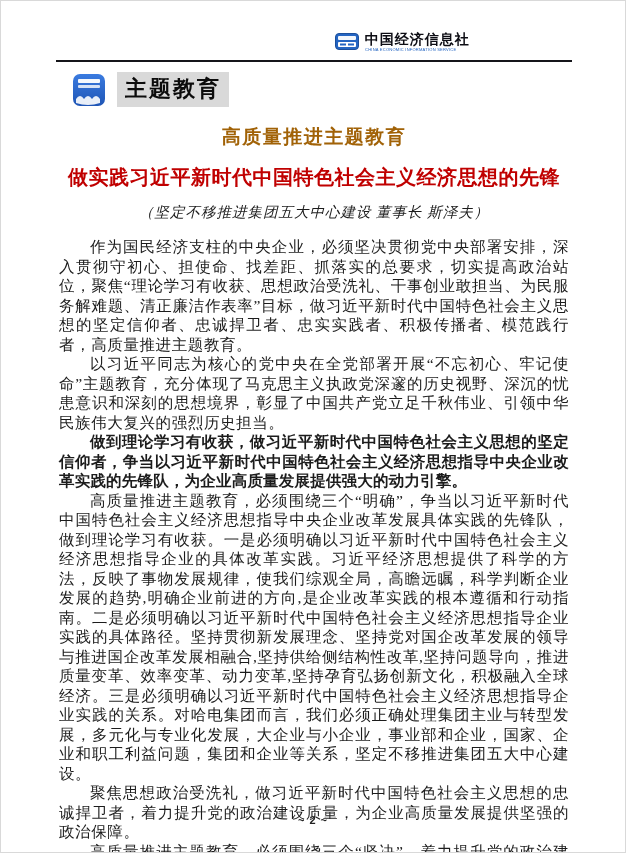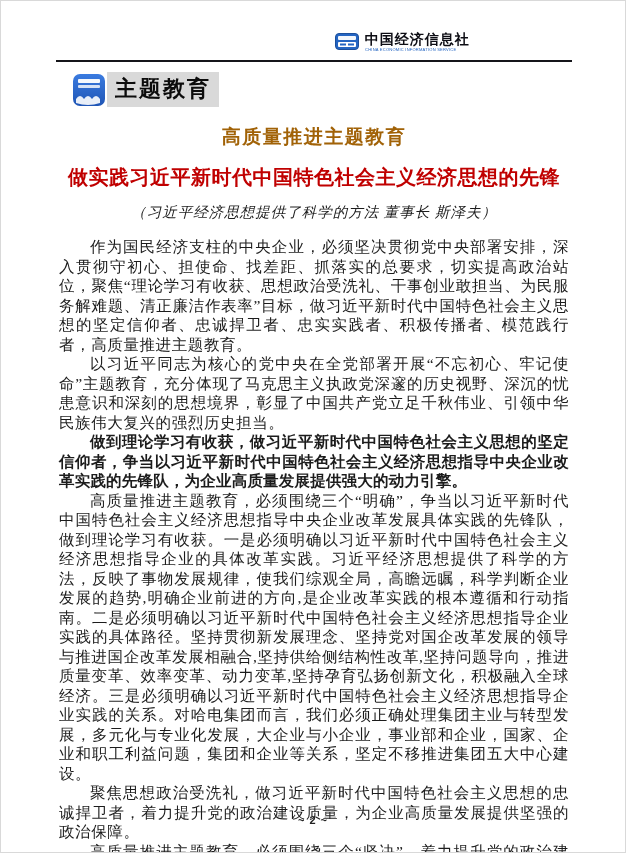--- a/index.html
+++ b/index.html
@@ -53,21 +53,21 @@
     background: #15151a;
   }
 
   
   .badge-row {
     position: absolute;
     top: 71px;
     left: 71px;
     display: flex;
     align-items: center;
-    gap: 1px;
+    gap: 11px;
   }
   .badge-label {
     font-family: "Liberation Sans", "DejaVu Sans", sans-serif;
     font-weight: 700;
     font-size: 22px;
     letter-spacing: 2px;
     color: #0c0c0c;
     background: #d9d9d9;
     padding: 2px 8px 3px 8px;
     white-space: nowrap;
@@ -168,21 +168,21 @@
       <rect x="6" y="6" width="22" height="4" rx="1" fill="#ffffff" opacity="0.95"></rect>
       <rect x="6" y="12" width="22" height="3" rx="1" fill="#ffffff" opacity="0.8"></rect>
       <path d="M4 26 q4 -6 8 0 q4 -6 8 0 q4 -6 8 0 l0 4 q-12 4 -24 0 z" fill="#ffffff" opacity="0.9"></path>
     </svg>
     <span class="badge-label">主题教育</span>
   </div>
 
   <div class="content">
     <div class="article-title">高质量推进主题教育</div>
     <div class="article-subtitle">做实践习近平新时代中国特色社会主义经济思想的先锋</div>
-    <div class="article-byline">（习近平经济思想提供了科学的方法 董事长 斯泽夫）</div>
+    <div class="article-byline">（坚定不移推进集团五大中心建设 董事长 斯泽夫）</div>
 
     <div class="body-text">
       <p>作为国民经济支柱的中央企业，必须坚决贯彻党中央部署安排，深入贯彻守初心、担使命、找差距、抓落实的总要求，切实提高政治站位，聚焦“理论学习有收获、思想政治受洗礼、干事创业敢担当、为民服务解难题、清正廉洁作表率”目标，做习近平新时代中国特色社会主义思想的坚定信仰者、忠诚捍卫者、忠实实践者、积极传播者、模范践行者，高质量推进主题教育。</p>
       <p>以习近平同志为核心的党中央在全党部署开展“不忘初心、牢记使命”主题教育，充分体现了马克思主义执政党深邃的历史视野、深沉的忧患意识和深刻的思想境界，彰显了中国共产党立足千秋伟业、引领中华民族伟大复兴的强烈历史担当。</p>
       <p class="emphasis">做到理论学习有收获，做习近平新时代中国特色社会主义思想的坚定信仰者，争当以习近平新时代中国特色社会主义经济思想指导中央企业改革实践的先锋队，为企业高质量发展提供强大的动力引擎。</p>
       <p>高质量推进主题教育，必须围绕三个“明确”，争当以习近平新时代中国特色社会主义经济思想指导中央企业改革发展具体实践的先锋队，做到理论学习有收获。一是必须明确以习近平新时代中国特色社会主义经济思想指导企业的具体改革实践。习近平经济思想提供了科学的方法，反映了事物发展规律，使我们综观全局，高瞻远瞩，科学判断企业发展的趋势,明确企业前进的方向,是企业改革实践的根本遵循和行动指南。二是必须明确以习近平新时代中国特色社会主义经济思想指导企业实践的具体路径。坚持贯彻新发展理念、坚持党对国企改革发展的领导与推进国企改革发展相融合,坚持供给侧结构性改革,坚持问题导向，推进质量变革、效率变革、动力变革,坚持孕育弘扬创新文化，积极融入全球经济。三是必须明确以习近平新时代中国特色社会主义经济思想指导企业实践的关系。对哈电集团而言，我们必须正确处理集团主业与转型发展，多元化与专业化发展，大企业与小企业，事业部和企业，国家、企业和职工利益问题，集团和企业等关系，坚定不移推进集团五大中心建设。</p>
       <p>聚焦思想政治受洗礼，做习近平新时代中国特色社会主义思想的忠诚捍卫者，着力提升党的政治建设质量，为企业高质量发展提供坚强的政治保障。</p>
       <p>高质量推进主题教育，必须围绕三个“坚决”，着力提升党的政治建设质量，做到思想政治受洗礼。一是坚决做到“两个维护”。坚定正确政治方向，切实把</p>
     </div>
   </div>

